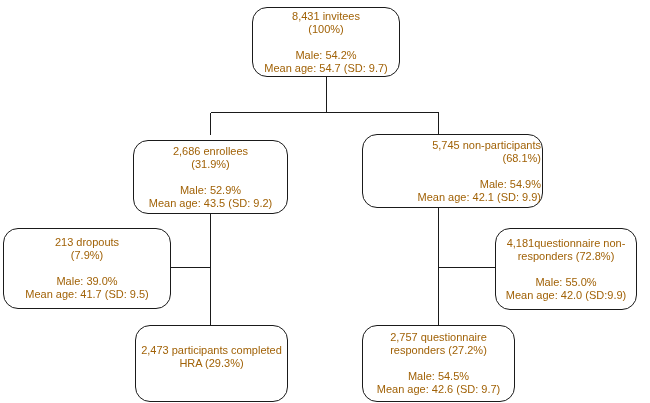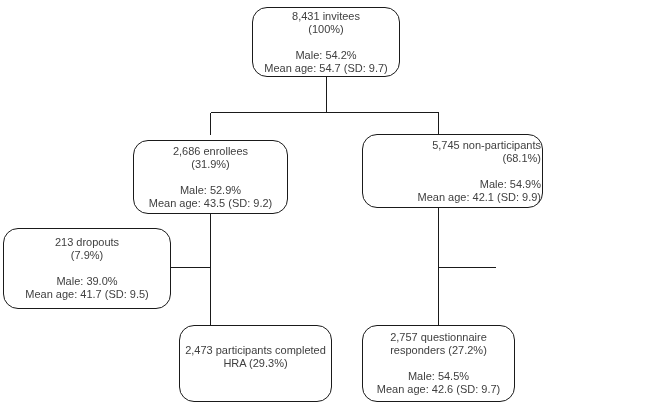--- a/index.html
+++ b/index.html
@@ -6,21 +6,21 @@
     margin: 0;
     padding: 0;
     background: #ffffff;
   }
   .canvas {
     position: relative;
     width: 650px;
     height: 403px;
     background: #ffffff;
     font-family: "Liberation Sans", "DejaVu Sans", sans-serif;
-    color: #404040;
+    color: #a16207;
     overflow: hidden;
   }
   .connectors {
     position: absolute;
     left: 0;
     top: 0;
     width: 650px;
     height: 403px;
     z-index: 0;
   }
@@ -46,21 +46,21 @@
   }
   .node-title {
     margin-bottom: 13px; 
   }
   
   .n-invitees       { left: 252px; top:   7px; width: 148px; height: 70px; }
   .n-enrollees      { left: 133px; top: 140px; width: 155px; height: 74px; }
   .n-nonparticipants{ left: 362px; top: 134px; width: 181px; height: 74px; text-align: right; }
   .n-dropouts       { left:   3px; top: 228px; width: 168px; height: 81px; }
   .n-nonresponders  { left: 495px; top: 228px; width: 142px; height: 82px; }
-  .n-hra            { left: 135px; top: 325px; width: 153px; height: 77px; margin-left: 44px; }
+  .n-hra            { left: 135px; top: 325px; width: 153px; height: 77px; }
   .n-responders     { left: 362px; top: 325px; width: 153px; height: 77px; }
 </style>
 </head>
 <body>
 
 <div class="canvas">
 
   <svg class="connectors" viewBox="0 0 650 403" shape-rendering="crispEdges">
 
     <line x1="326.5" y1="77" x2="326.5" y2="112.5" stroke="#1a1a1a" stroke-width="1.2"></line>
@@ -98,20 +98,26 @@
 Mean age: 42.1 (SD: 9.9)</div>
   </div>
 
   <div class="node n-dropouts">
     <div class="node-title">213 dropouts
 (7.9%)</div>
     <div class="node-stats">Male: 39.0%
 Mean age: 41.7 (SD: 9.5)</div>
   </div>
 
+  <div class="node n-nonresponders">
+    <div class="node-title">4,181questionnaire non-
+responders (72.8%)</div>
+    <div class="node-stats">Male: 55.0%
+Mean age: 42.0 (SD:9.9)</div>
+  </div>
 
   <div class="node n-hra">
     <div class="node-title">2,473 participants completed
 HRA (29.3%)</div>
   </div>
 
   <div class="node n-responders">
     <div class="node-title">2,757 questionnaire
 responders (27.2%)</div>
     <div class="node-stats">Male: 54.5%

